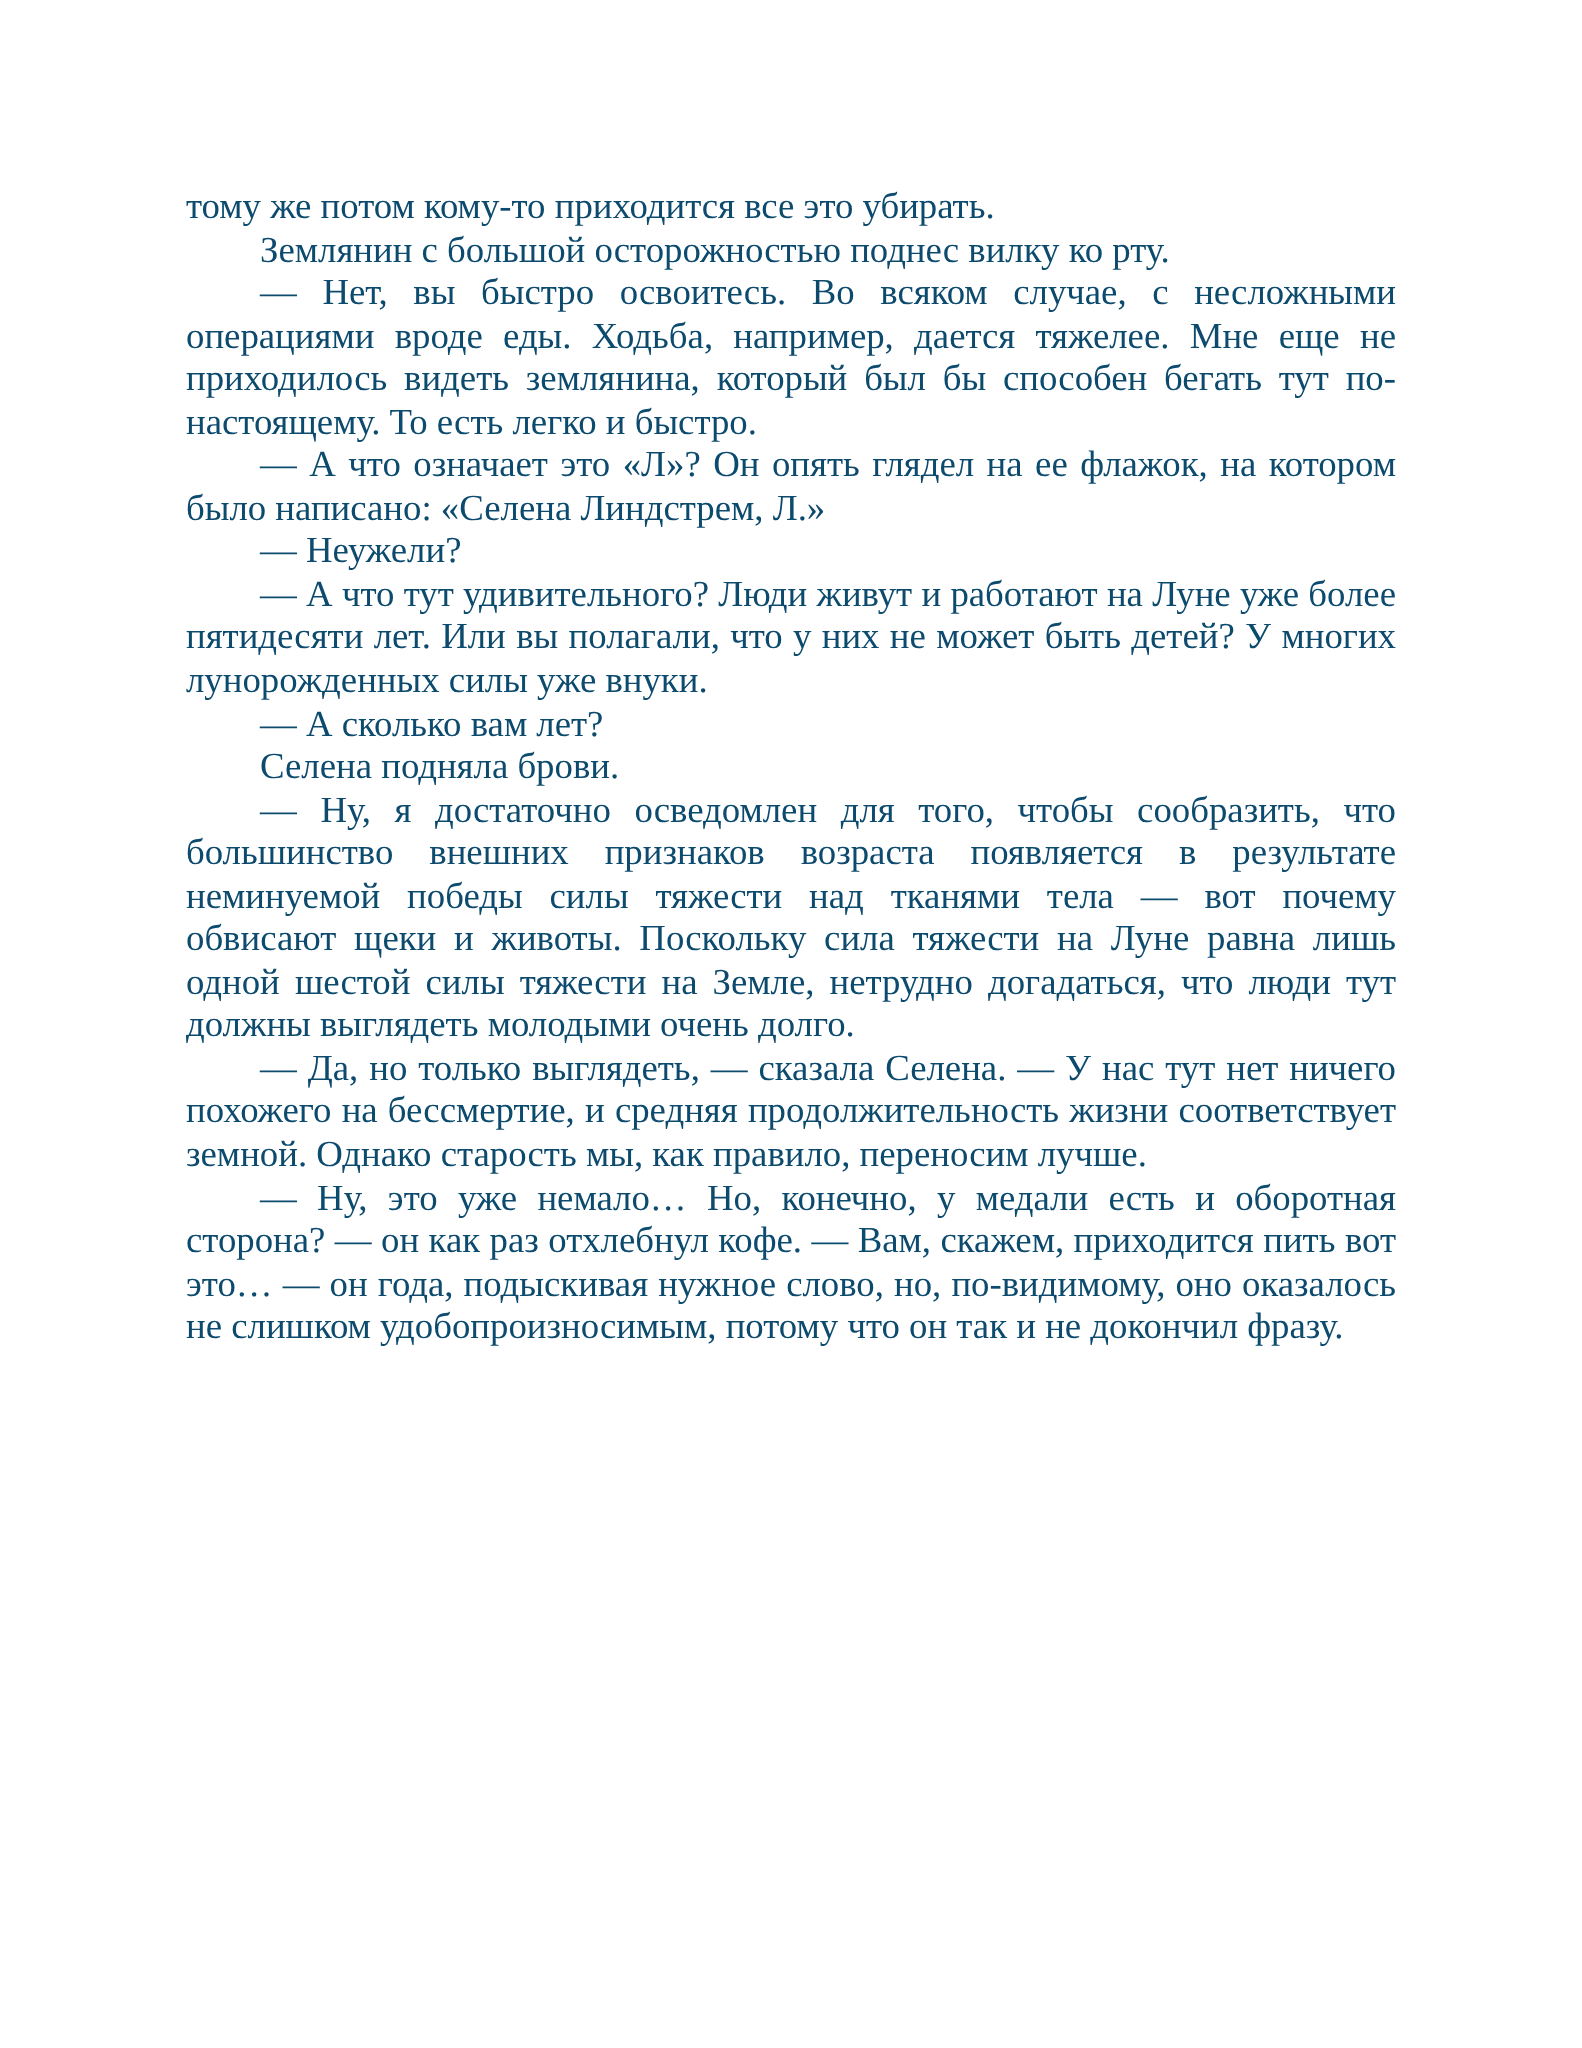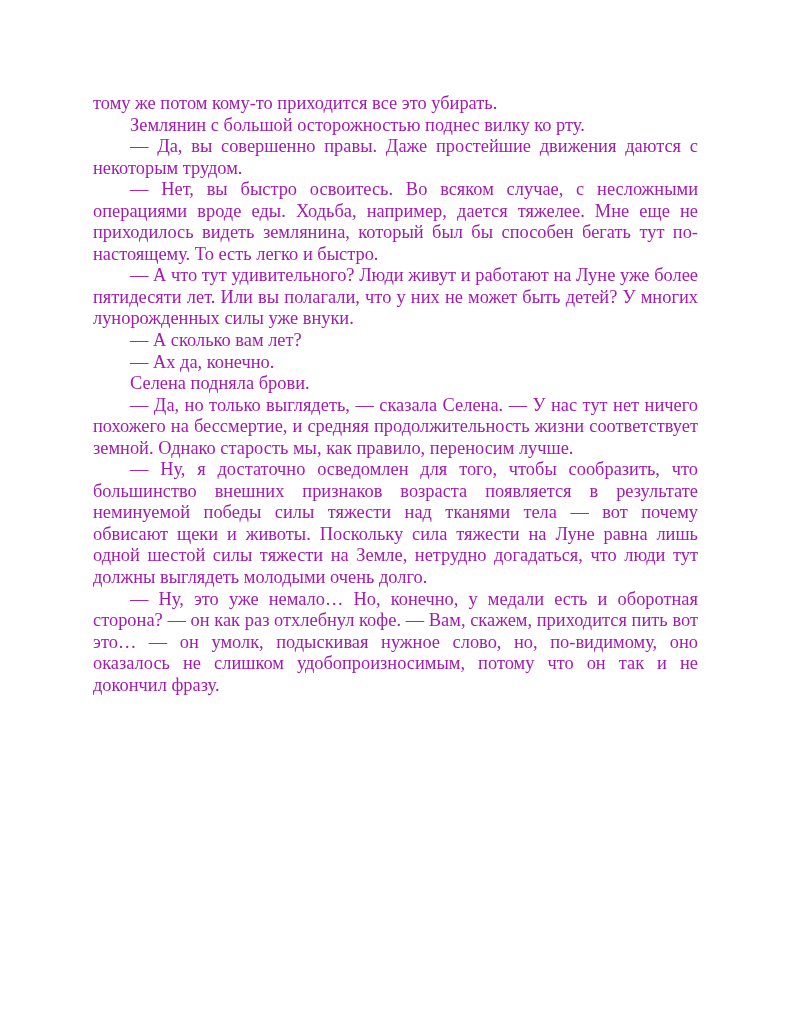--- a/index.html
+++ b/index.html
@@ -5,38 +5,38 @@
   html, body { margin: 0; padding: 0; background: #ffffff; }
   body { width: 791px; height: 1024px; position: relative; overflow: hidden; }
   .page {
     position: absolute;
     left: 93px;
     top: 93px;
     width: 605px;
     font-family: "Liberation Serif", "DejaVu Serif", serif;
     font-size: 18.4px;
     line-height: 21.55px;
-    color: #a21caf;
+    color: #0c4a6e;
   }
   .page p {
     margin: 0;
     text-align: justify;
     text-indent: 37px;
     hyphens: none;
   }
   .page p.noindent { text-indent: 0; }
 </style>
 </head>
 <body>
 
 <div class="page">
   <p class="noindent">тому же потом кому-то приходится все это убирать.</p>
   <p>Землянин с большой осторожностью поднес вилку ко рту.</p>
-  <p>— Да, вы совершенно правы. Даже простейшие движения даются с некоторым трудом.</p>
   <p>— Нет, вы быстро освоитесь. Во всяком случае, с несложными операциями вроде еды. Ходьба, например, дается тяжелее. Мне еще не приходилось видеть землянина, который был бы способен бегать тут по-настоящему. То есть легко и быстро.</p>
+  <p>— А что означает это «Л»? Он опять глядел на ее флажок, на котором было написано: «Селена Линдстрем, Л.»</p>
+  <p>— Неужели?</p>
   <p>— А что тут удивительного? Люди живут и работают на Луне уже более пятидесяти лет. Или вы полагали, что у них не может быть детей? У многих лунорожденных силы уже внуки.</p>
   <p>— А сколько вам лет?</p>
-  <p>— Ах да, конечно.</p>
   <p>Селена подняла брови.</p>
+  <p>— Ну, я достаточно осведомлен для того, чтобы сообразить, что большинство внешних признаков возраста появляется в результате неминуемой победы силы тяжести над тканями тела — вот почему обвисают щеки и животы. Поскольку сила тяжести на Луне равна лишь одной шестой силы тяжести на Земле, нетрудно догадаться, что люди тут должны выглядеть молодыми очень долго.</p>
   <p>— Да, но только выглядеть, — сказала Селена. — У нас тут нет ничего похожего на бессмертие, и средняя продолжительность жизни соответствует земной. Однако старость мы, как правило, переносим лучше.</p>
-  <p>— Ну, я достаточно осведомлен для того, чтобы сообразить, что большинство внешних признаков возраста появляется в результате неминуемой победы силы тяжести над тканями тела — вот почему обвисают щеки и животы. Поскольку сила тяжести на Луне равна лишь одной шестой силы тяжести на Земле, нетрудно догадаться, что люди тут должны выглядеть молодыми очень долго.</p>
-  <p>— Ну, это уже немало… Но, конечно, у медали есть и оборотная сторона? — он как раз отхлебнул кофе. — Вам, скажем, приходится пить вот это… — он умолк, подыскивая нужное слово, но, по-видимому, оно оказалось не слишком удобопроизносимым, потому что он так и не докончил фразу.</p>
+  <p>— Ну, это уже немало… Но, конечно, у медали есть и оборотная сторона? — он как раз отхлебнул кофе. — Вам, скажем, приходится пить вот это… — он года, подыскивая нужное слово, но, по-видимому, оно оказалось не слишком удобопроизносимым, потому что он так и не докончил фразу.</p>
 </div>
 
 </body></html>

